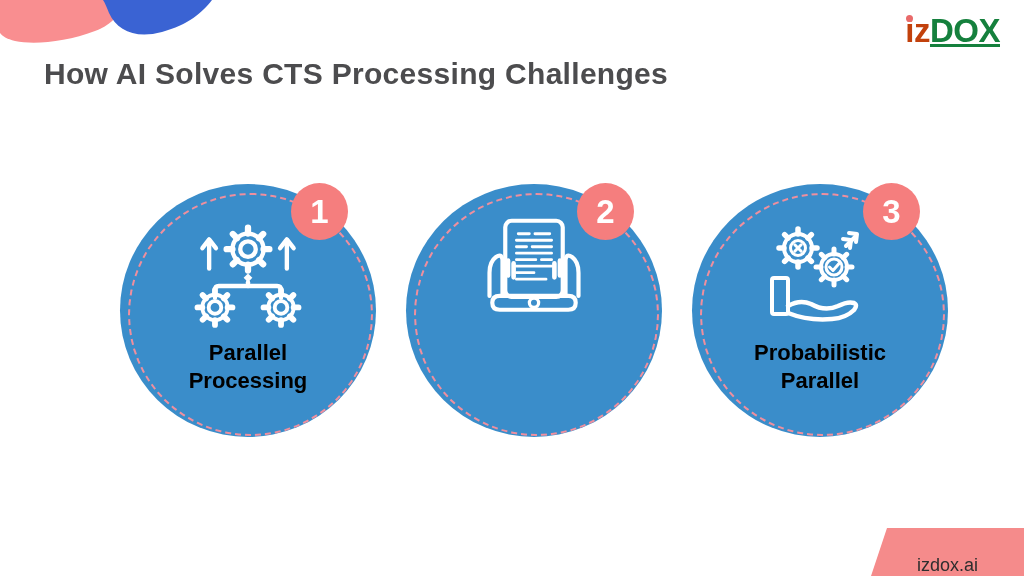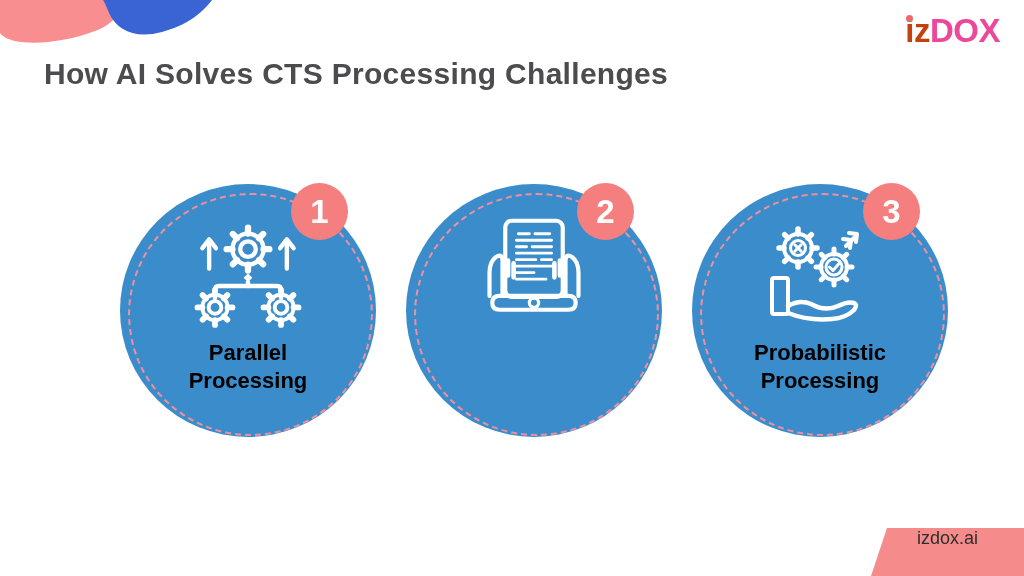--- a/index.html
+++ b/index.html
@@ -8,21 +8,21 @@
 
   
   .decor{position:absolute;left:0;top:0;}
 
   
   .logo{position:absolute;top:14px;right:24px;font-size:33px;font-weight:bold;
         letter-spacing:-0.5px;line-height:1;}
   .logo-iz{color:#c2410c;position:relative;display:inline-block;}
   .i-dot{position:absolute;left:1px;top:1px;width:7px;height:7px;border-radius:50%;
          background:#e96a6a;}
-  .logo-dox{color:#ec4899;}
+  .logo-dox{color:#15803d;text-decoration:underline;}
 
   
   .title{position:absolute;left:44px;top:57px;margin:0;font-size:30px;font-weight:bold;
          color:#4c4c4e;letter-spacing:0.3px;}
 
   
   .steps{position:absolute;left:120px;top:184px;display:flex;gap:30px;}
   .circle{position:relative;width:256px;height:253px;border-radius:50%;background:#3a8dca;}
   .ring{position:absolute;left:8px;right:3px;top:9px;bottom:1px;border:2px dashed #ef8f9e;
         border-radius:50%;pointer-events:none;}
@@ -32,21 +32,21 @@
   .icon{position:absolute;left:50%;transform:translateX(-50%);}
   .icon1{top:36px;width:136px;}
   .icon2{top:34px;width:102px;}
   .icon3{top:36px;width:104px;}
   .label{position:absolute;left:0;right:0;top:155px;text-align:center;color:#000000;
          font-size:22px;font-weight:bold;line-height:28px;white-space:pre-line;}
 
   
   .footer{position:absolute;right:0;bottom:0;width:153px;height:48px;background:#f58b8b;
           clip-path:polygon(16px 0,100% 0,100% 100%,0 100%);
-          display:flex;align-items:flex-start;justify-content:center;}
+          display:flex;align-items:flex-end;justify-content:center;}
   .footer span{font-size:18px;color:#2e2e2e;}
 </style>
 </head>
 <body>
 
 <div class="stage">
 
   <svg class="decor" width="235" height="72" viewBox="0 0 235 72">
     <path fill="#f98e90" d="M0,0 H118 C123,13 113,24 95,31 C66,42 34,45 15,41 C7,39 2,36 0,33 Z"></path>
     <path fill="#3a63d3" d="M103,0 H212 C203,12 188,25 162,32 C136,39 117,31 109,13 C107,8 105,3 103,0 Z"></path>
@@ -117,21 +117,21 @@
           <circle cx="66" cy="47" r="8" stroke-width="3"></circle>
           <path stroke-width="3" d="M61.5,47 L65,50.5 L71.5,43"></path>
           <path stroke-width="4" d="M78,26 L88,16"></path>
           <path stroke-width="4" d="M81,13 L89,14 L88,22"></path>
           <path stroke-width="4" d="M75,19 L83,20 L82,28"></path>
           <rect x="4" y="58" width="16" height="36" rx="2" stroke-width="4"></rect>
           <path stroke-width="4.5" d="M20,86 Q32,79 43,84 Q57,92 70,86 Q80,81 86,83 Q90,85 86,90 Q78,98 64,99 Q40,101 20,93"></path>
         </g>
       </svg>
       <div class="label">Probabilistic
-Processing</div>
+Parallel</div>
       <div class="badge">3</div>
     </div>
 
   </div>
 
   <div class="footer">
     <span>izdox.ai</span>
   </div>
 
 </div>

